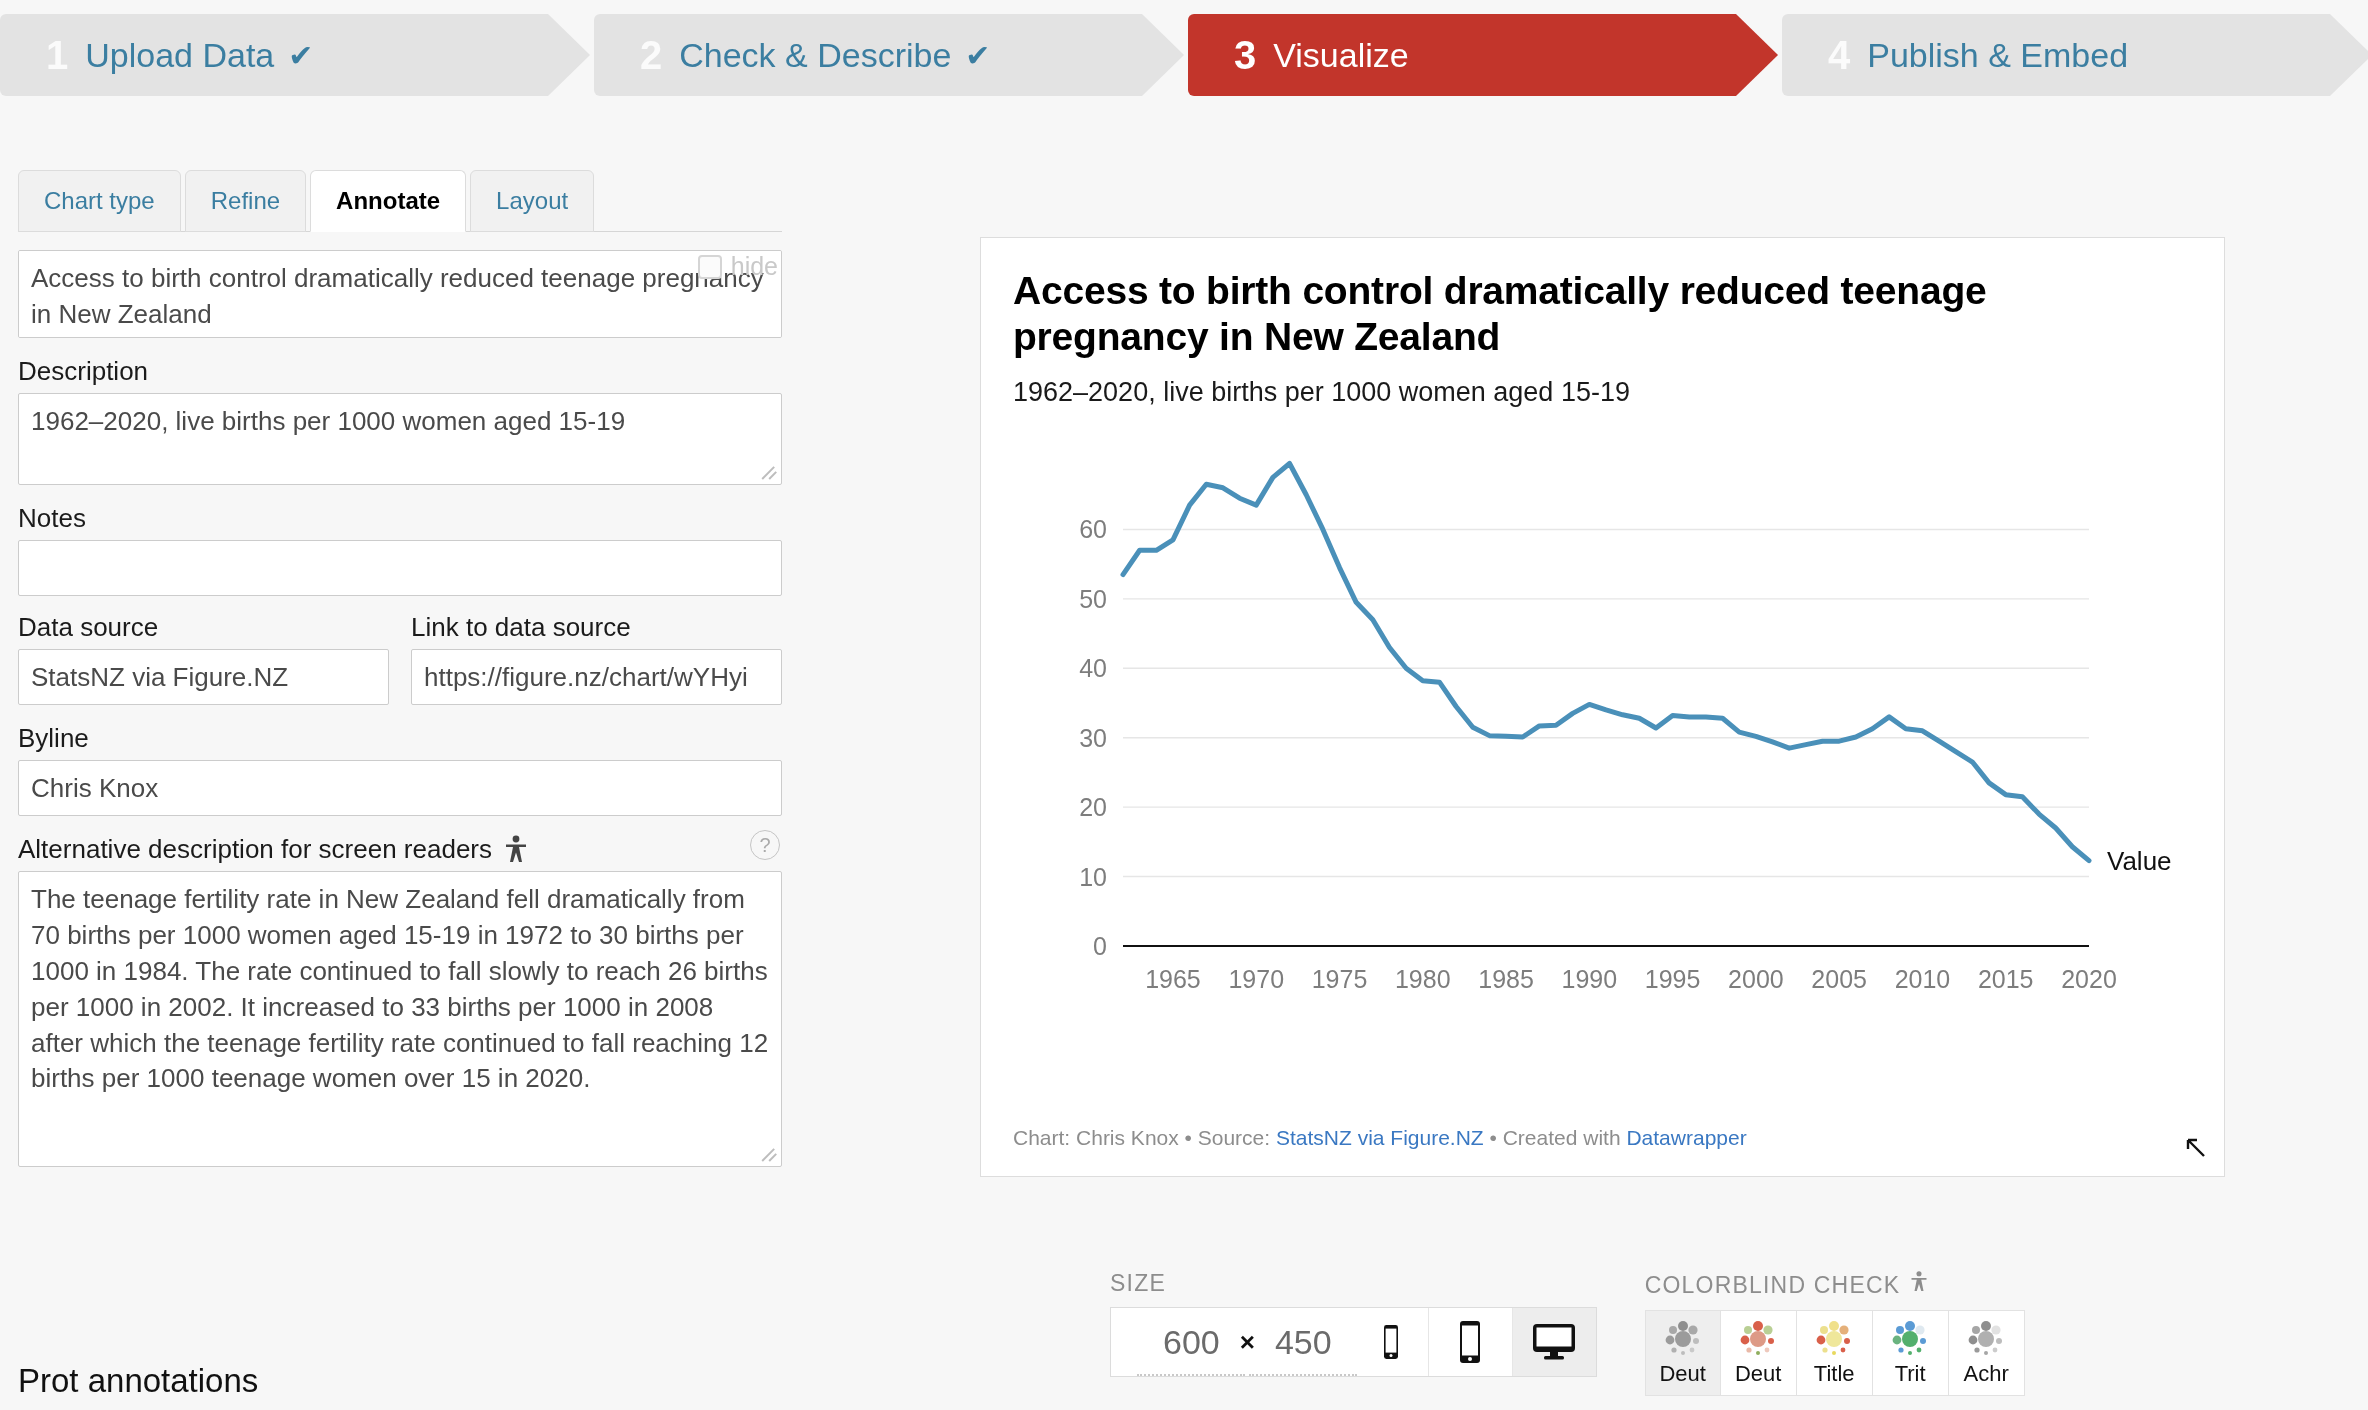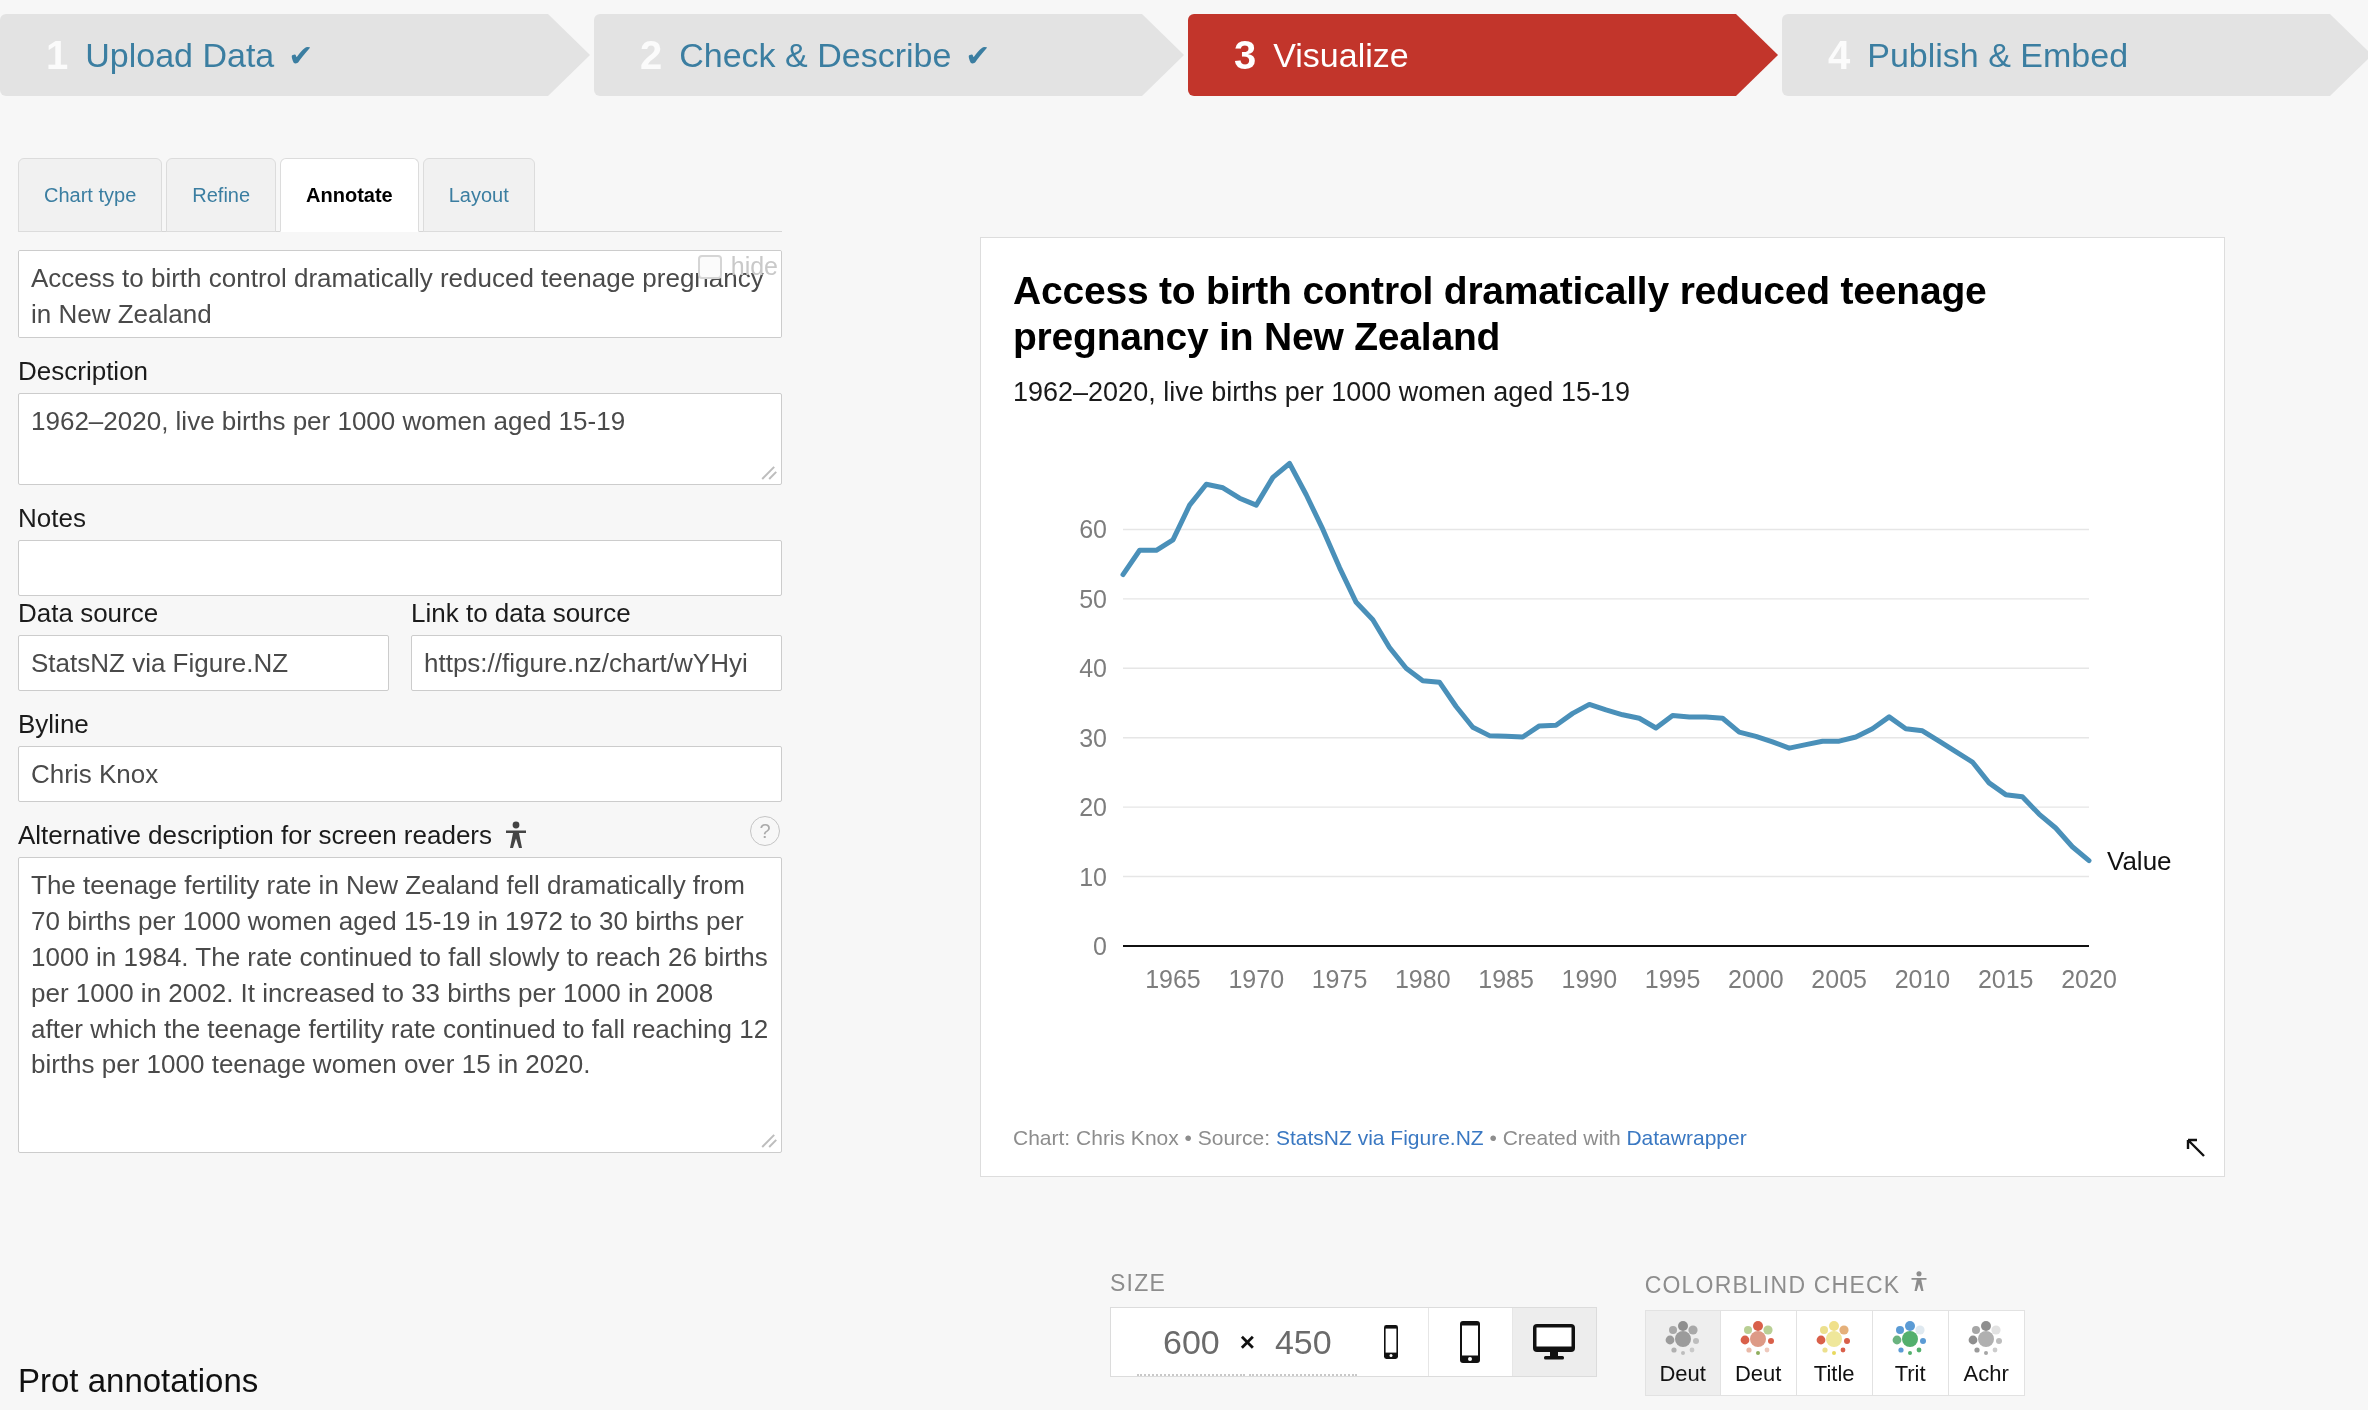--- a/index.html
+++ b/index.html
@@ -67,24 +67,24 @@
     height: 1250px;
     background: #f7f7f7;
     padding: 0 18px;
   }
   .tabs { display: flex; align-items: flex-end; height: 72px; position: relative; }
   .tabs:after {
     content: ""; position: absolute; bottom: 0; left: 0; right: 0;
     height: 1px; background: #d6d6d6;
   }
   .tab {
-    height: 74px;
+    height: 62px;
     padding: 0 25px;
     display: flex; align-items: center;
-    font-size: 20px;
+    font-size: 24px;
     color: #3b7ea1;
     background: #f1f1f1;
     border: 1px solid #dcdcdc;
     border-radius: 6px 6px 0 0;
     margin-right: 4px;
     position: relative;
     z-index: 1;
   }
   .tab.active {
     background: #ffffff;
@@ -131,21 +131,21 @@
     position: absolute; right: 4px; bottom: 4px;
     width: 16px; height: 16px; pointer-events: none;
   }
   .resize-corner:before, .resize-corner:after {
     content: ""; position: absolute; background: #bdbdbd; height: 1.5px;
     transform-origin: left center;
   }
   .resize-corner:before { width: 17px; left: 0; top: 13px; transform: rotate(-45deg); }
   .resize-corner:after  { width: 10px; left: 7px; top: 13px; transform: rotate(-45deg); }
 
-  .tworow { display: flex; gap: 22px; margin-top: 2px; }
+  .tworow { display: flex; gap: 22px; margin-top: 16px; }
   .tworow > div { flex: 1; }
 
   .help-q {
     position: absolute; right: 2px; top: -4px;
     width: 30px; height: 30px;
     border: 1.5px solid #c5c5c5; border-radius: 50%;
     color: #aaaaaa; font-size: 20px;
     display: flex; align-items: center; justify-content: center;
   }
   .a11y-icon { margin-left: 12px; display: inline-flex; }

